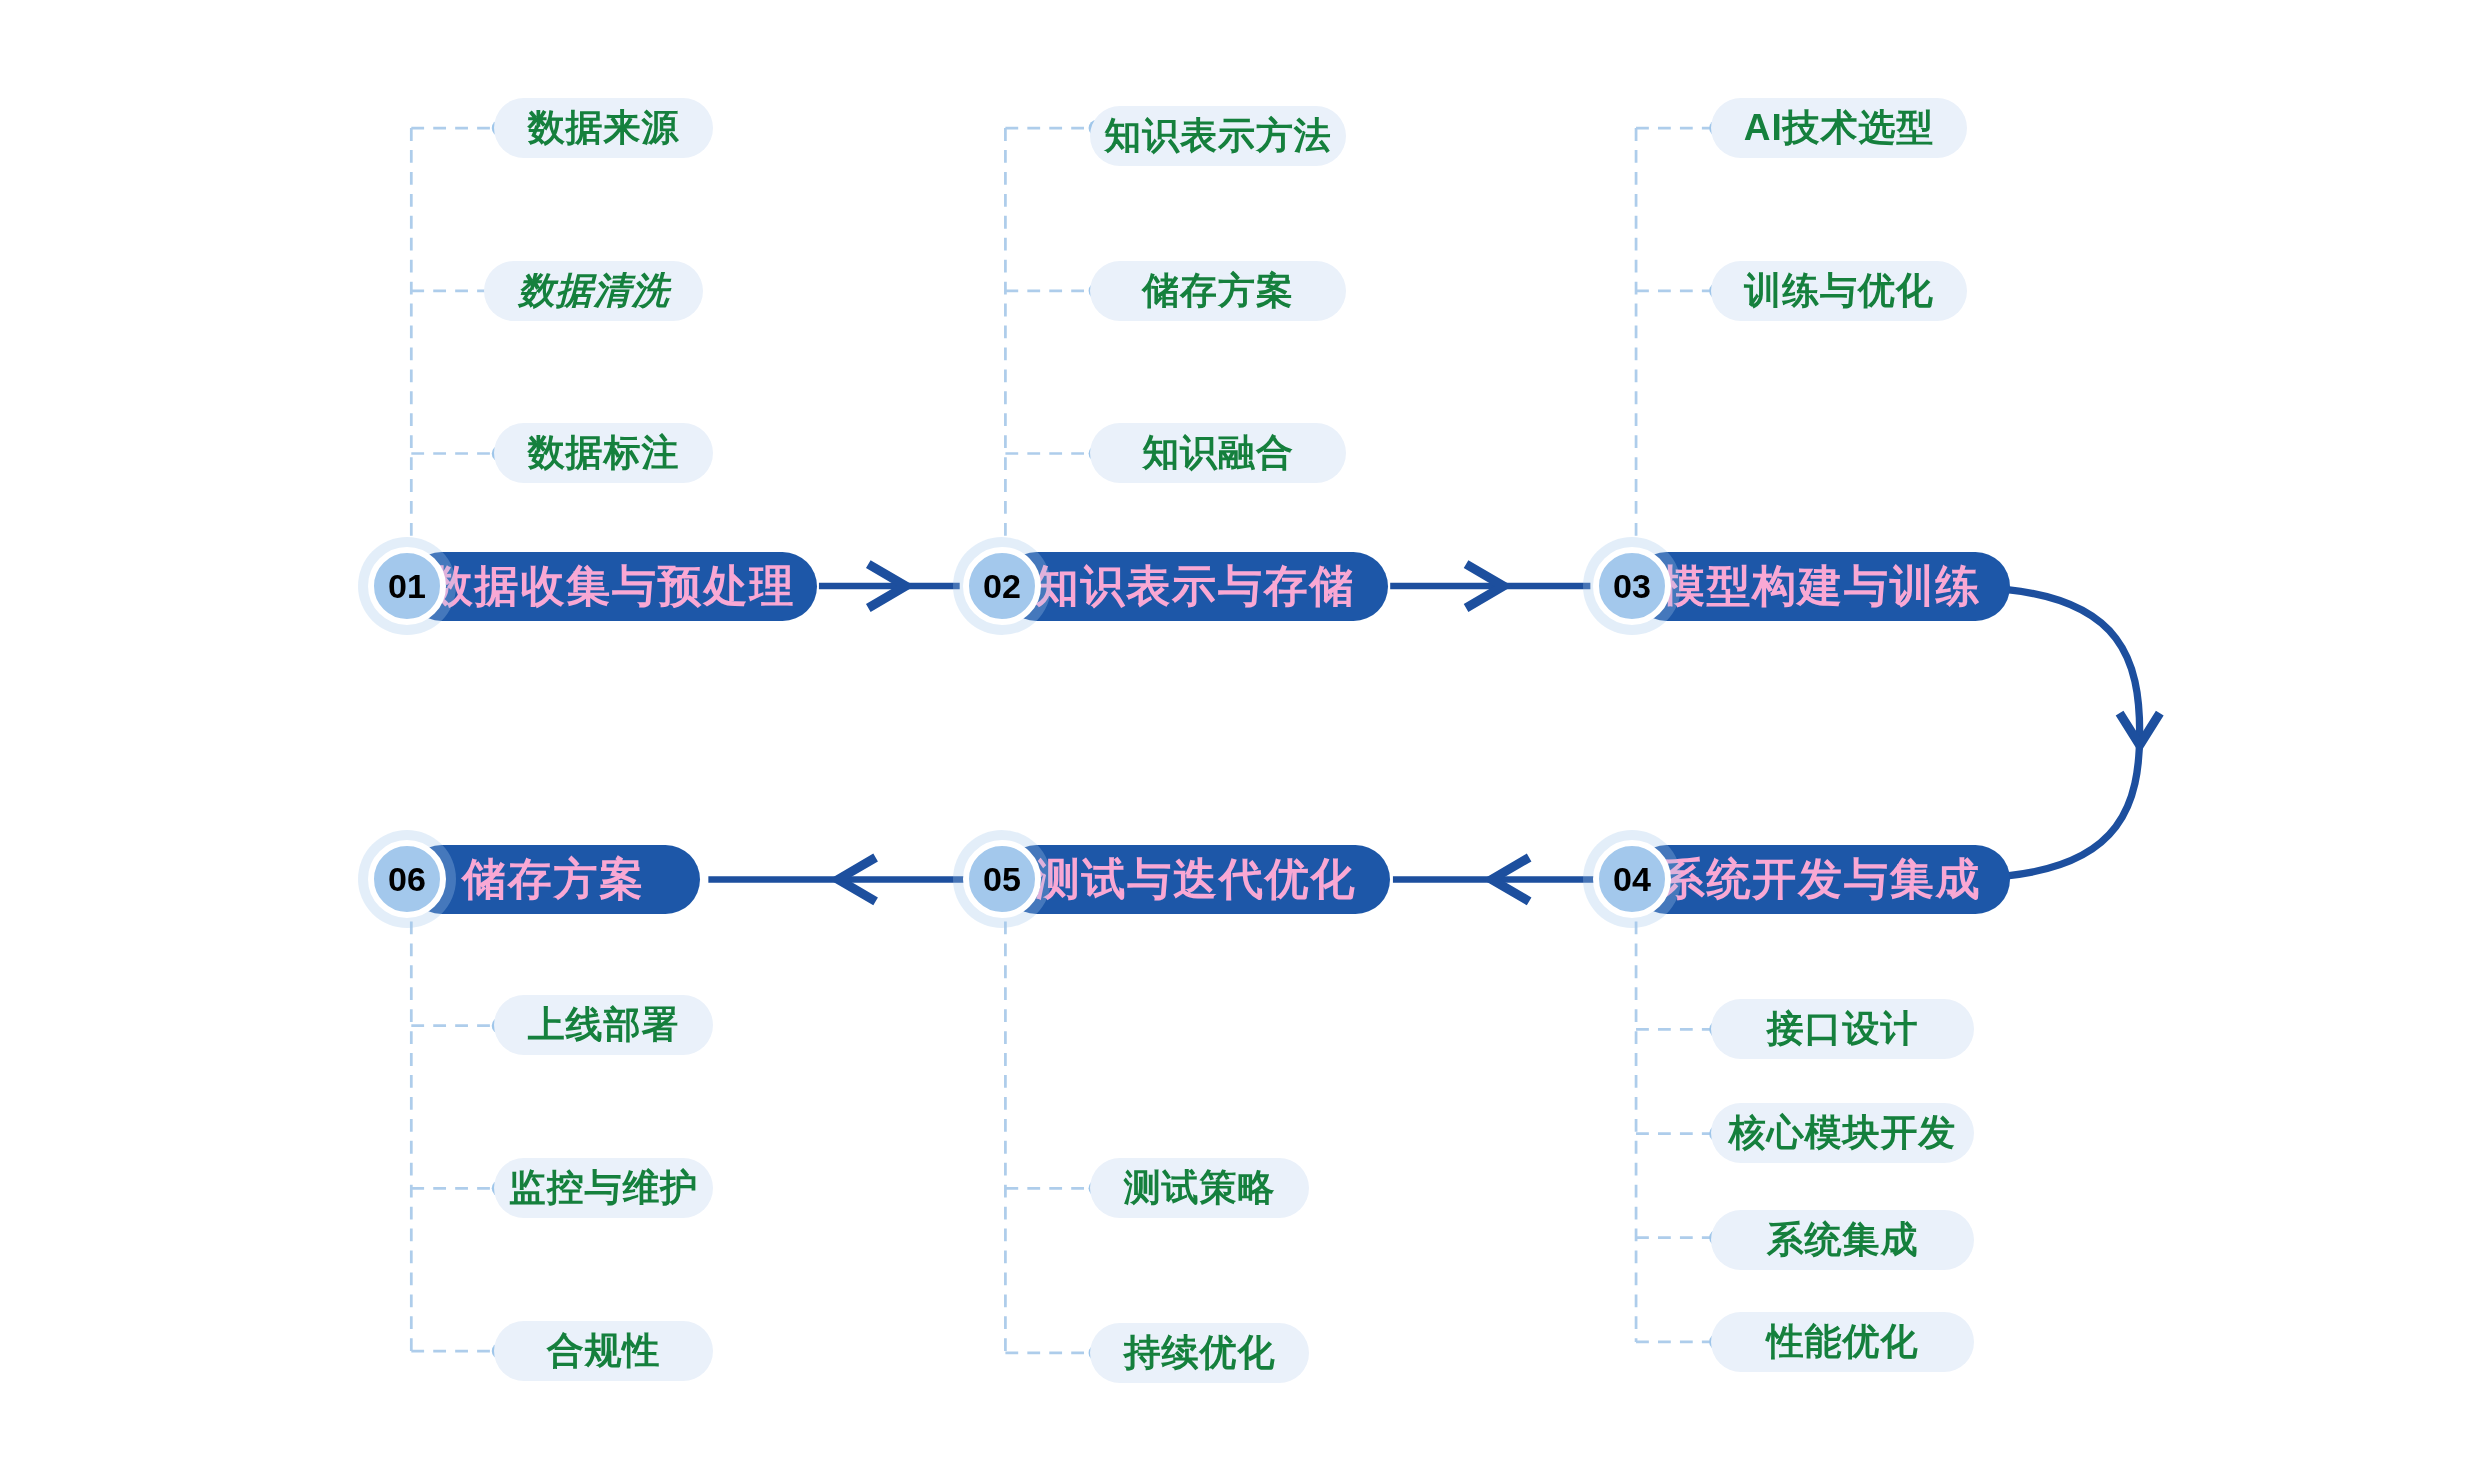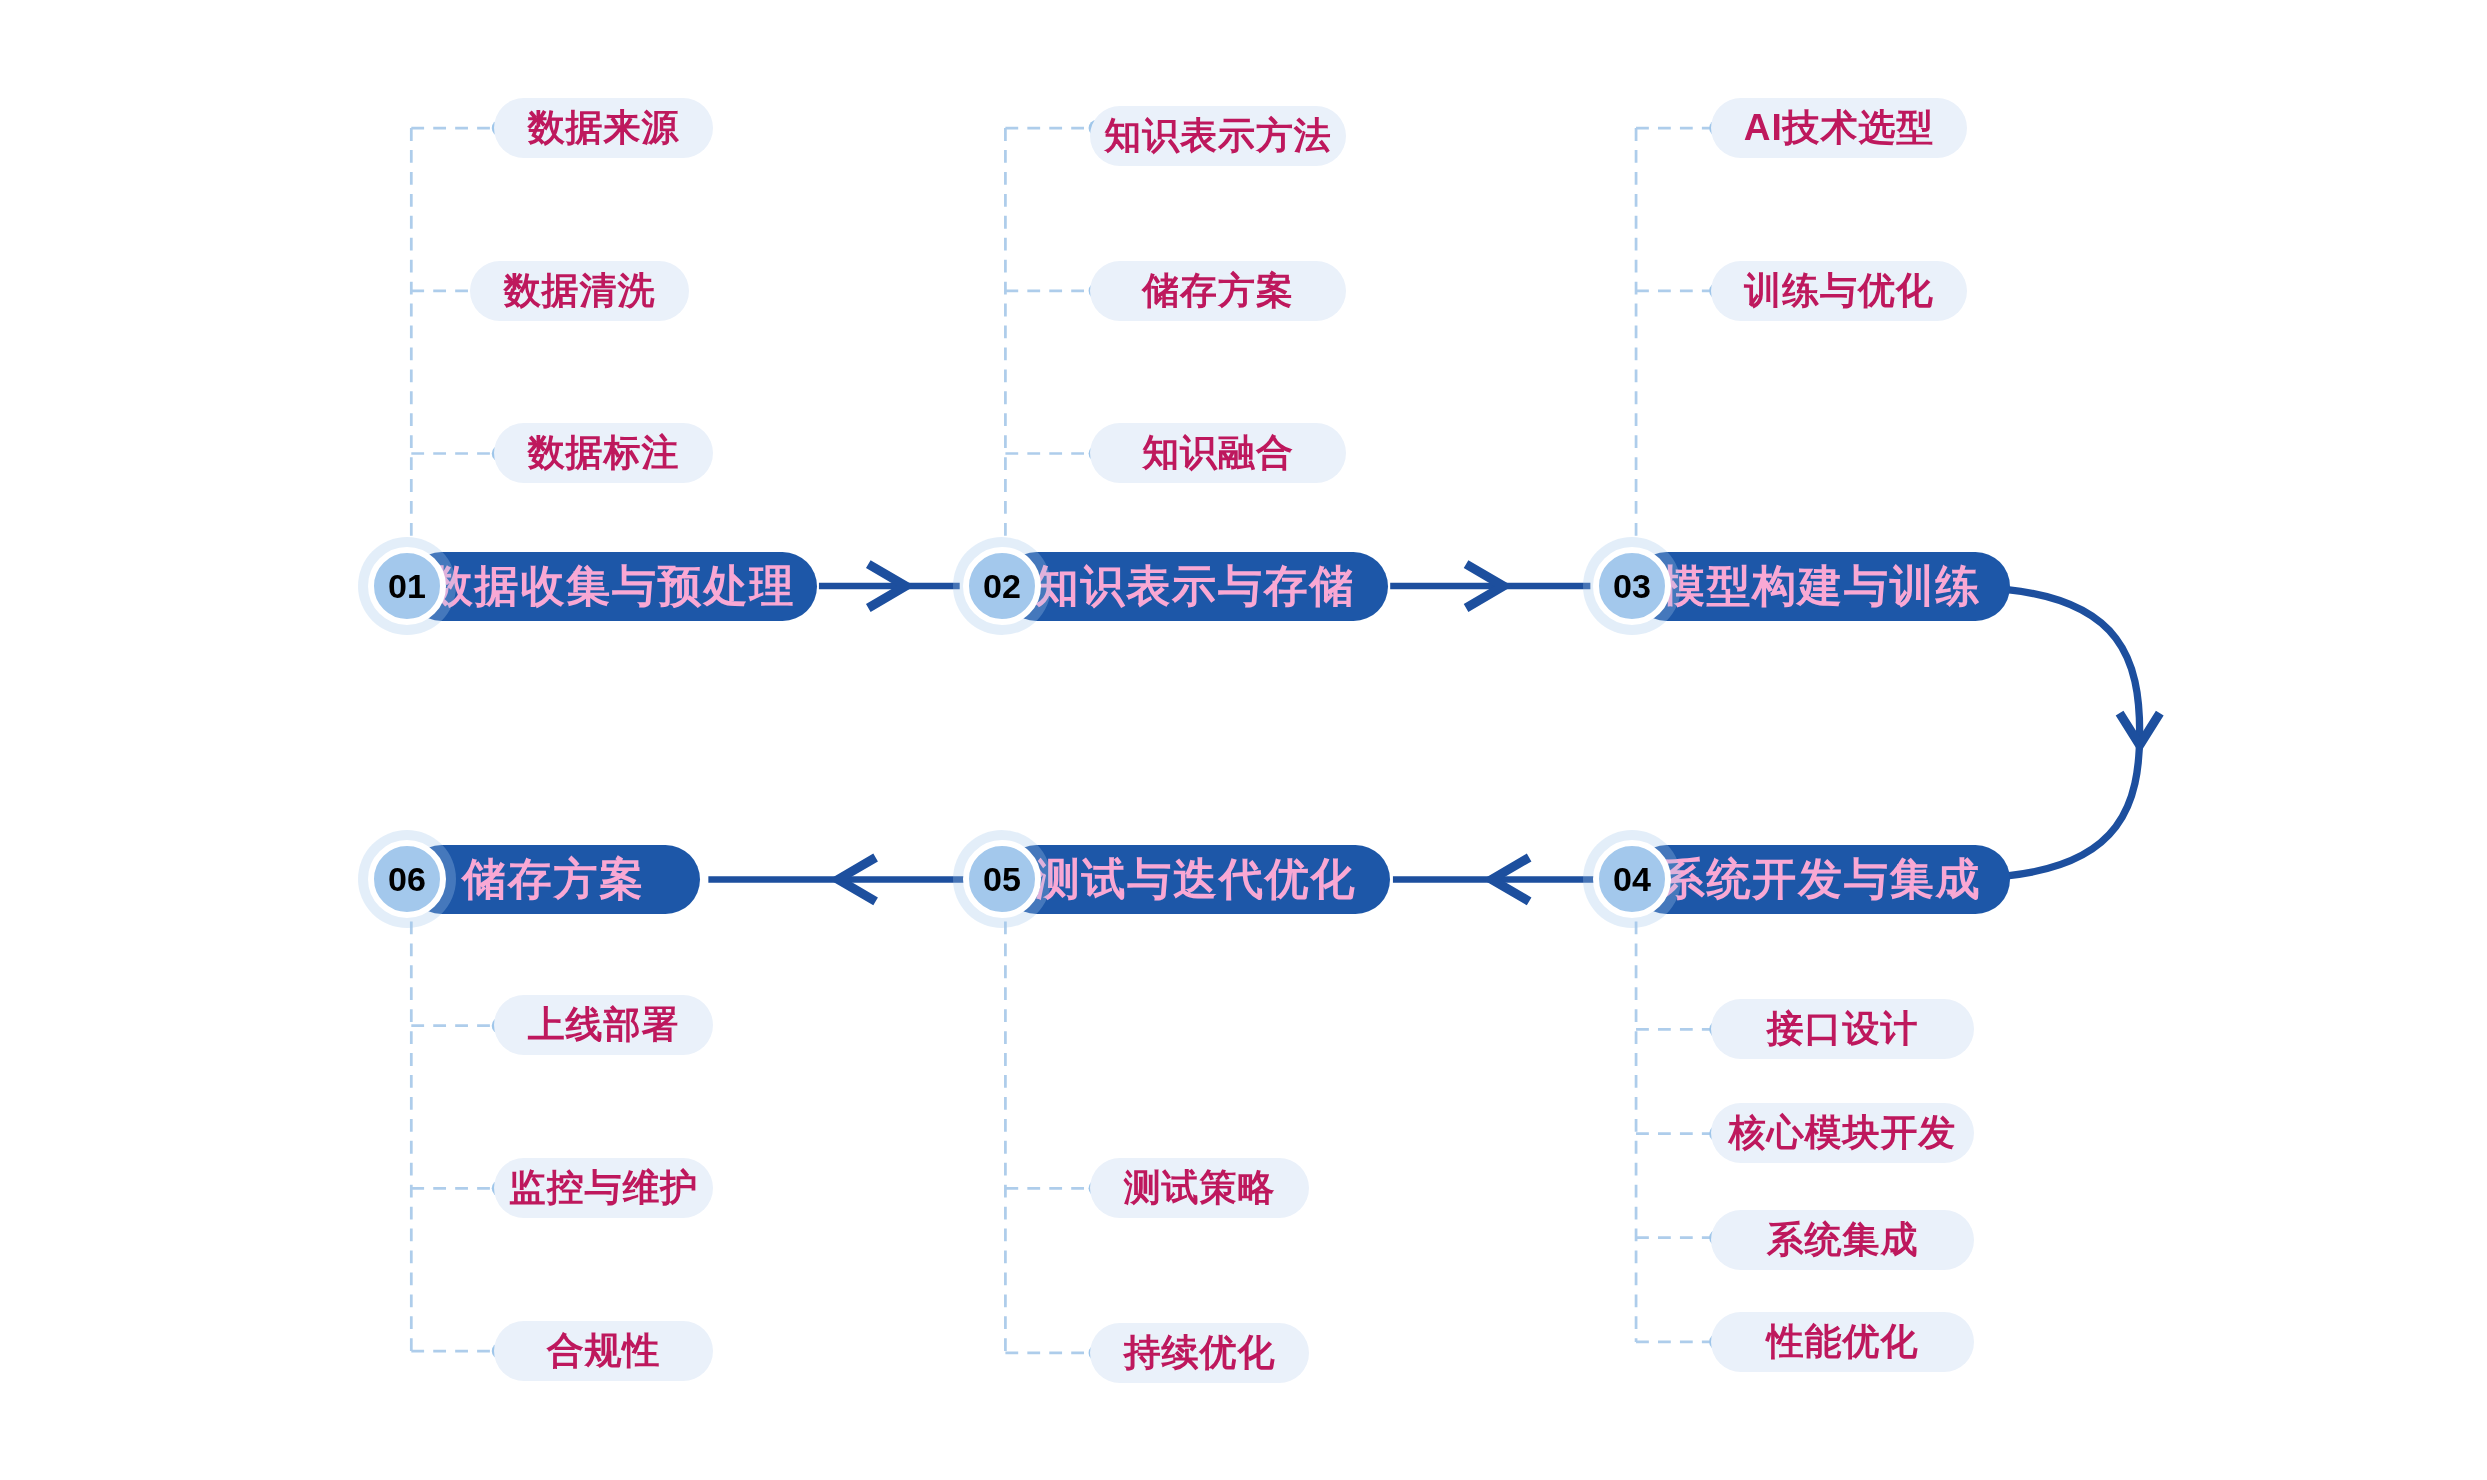--- a/index.html
+++ b/index.html
@@ -25,21 +25,21 @@
     margin-left:-39px;height:69px;border-radius:35px;
     background:#1d57a8;color:#f9a8d4;
     font-size:44px;font-weight:bold;letter-spacing:1.8px;
     display:flex;align-items:center;justify-content:center;
     z-index:1;white-space:nowrap;
   }
 
   
   .sub-pill{
     position:absolute;height:60px;border-radius:30px;
-    background:#eaf1fa;color:#be185d;
+    background:#eaf1fa;color:#15803d;
     font-size:37px;font-weight:600;letter-spacing:0.9px;
     display:flex;align-items:center;justify-content:center;
     white-space:nowrap;
   }
 </style>
 </head>
 <body>
 
 <div class="canvas">
 
@@ -168,21 +168,21 @@
   <div class="stage" style="left:368px;top:840px;">
     <div class="badge">
         <span>06</span>
       </div>
     <div class="stage-pill" style="width:293px;">
         <span>储存方案</span>
       </div>
   </div>
 
   <div class="sub-pill" style="left:494px;top:98px;width:219px;">数据来源</div>
-  <div class="sub-pill" style="left:470px;top:261px;width:219px;">数据清洗</div>
+  <div class="sub-pill" style="left:484px;top:261px;width:219px;font-style:italic;">数据清洗</div>
   <div class="sub-pill" style="left:494px;top:423px;width:219px;">数据标注</div>
 
   <div class="sub-pill" style="left:1090px;top:106px;width:256px;">知识表示方法</div>
   <div class="sub-pill" style="left:1090px;top:261px;width:256px;">储存方案</div>
   <div class="sub-pill" style="left:1090px;top:423px;width:256px;">知识融合</div>
 
   <div class="sub-pill" style="left:1711px;top:98px;width:256px;">AI技术选型</div>
   <div class="sub-pill" style="left:1711px;top:261px;width:256px;">训练与优化</div>
 
   <div class="sub-pill" style="left:1711px;top:999px;width:263px;">接口设计</div>

